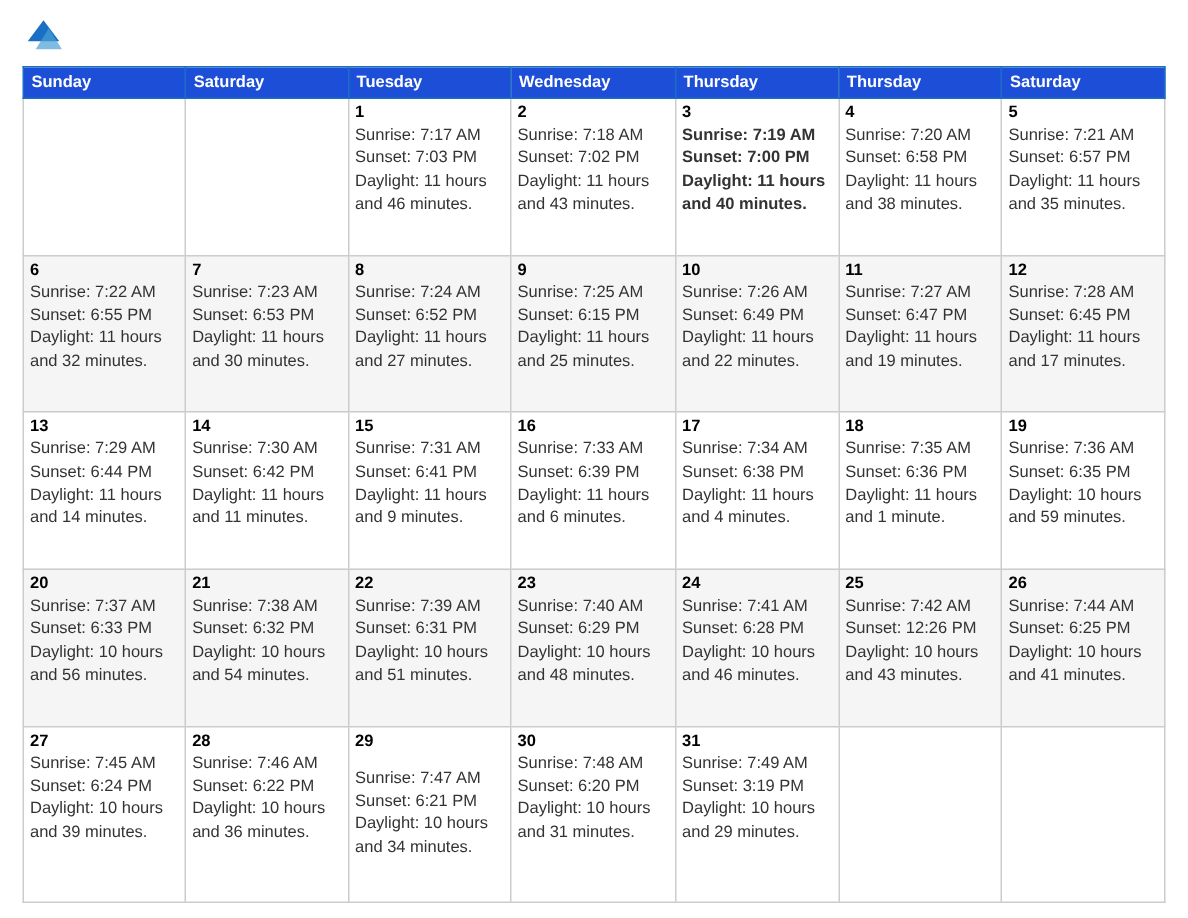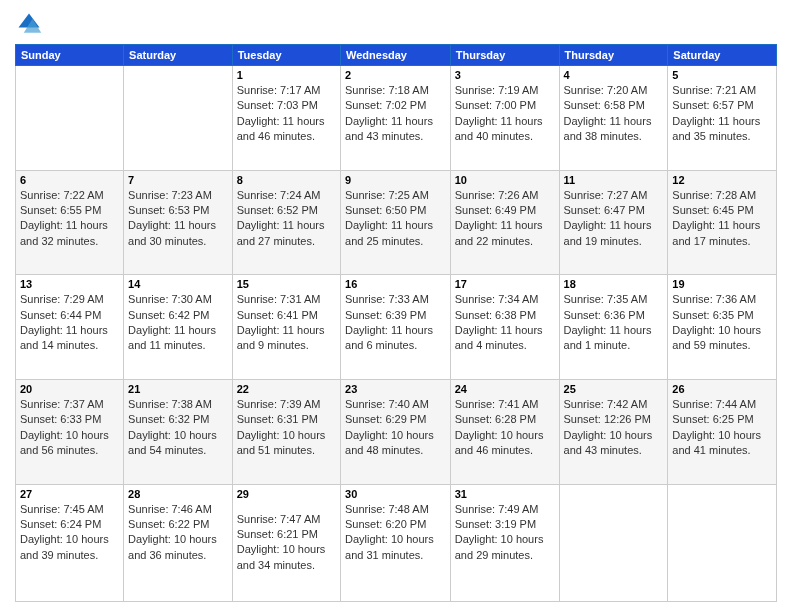--- a/index.html
+++ b/index.html
@@ -150,21 +150,21 @@
 Daylight: 11 hours and 46 minutes.</div>
           </td>
           <td>
             <span class="day-num">2</span>
             <div class="day-info" style="white-space: pre-line;">Sunrise: 7:18 AM
 Sunset: 7:02 PM
 Daylight: 11 hours and 43 minutes.</div>
           </td>
           <td>
             <span class="day-num">3</span>
-            <div class="day-info" style="white-space: pre-line;">Sunrise: 7:19 AM
+            <div class="day-info" style="white-space: pre-line; font-weight: bold;">Sunrise: 7:19 AM
 Sunset: 7:00 PM
 Daylight: 11 hours and 40 minutes.</div>
           </td>
           <td>
             <span class="day-num">4</span>
             <div class="day-info" style="white-space: pre-line;">Sunrise: 7:20 AM
 Sunset: 6:58 PM
 Daylight: 11 hours and 38 minutes.</div>
           </td>
           <td>
@@ -189,21 +189,21 @@
           </td>
           <td>
             <span class="day-num">8</span>
             <div class="day-info" style="white-space: pre-line;">Sunrise: 7:24 AM
 Sunset: 6:52 PM
 Daylight: 11 hours and 27 minutes.</div>
           </td>
           <td>
             <span class="day-num">9</span>
             <div class="day-info" style="white-space: pre-line;">Sunrise: 7:25 AM
-Sunset: 6:50 PM
+Sunset: 6:15 PM
 Daylight: 11 hours and 25 minutes.</div>
           </td>
           <td>
             <span class="day-num">10</span>
             <div class="day-info" style="white-space: pre-line;">Sunrise: 7:26 AM
 Sunset: 6:49 PM
 Daylight: 11 hours and 22 minutes.</div>
           </td>
           <td>
             <span class="day-num">11</span>

